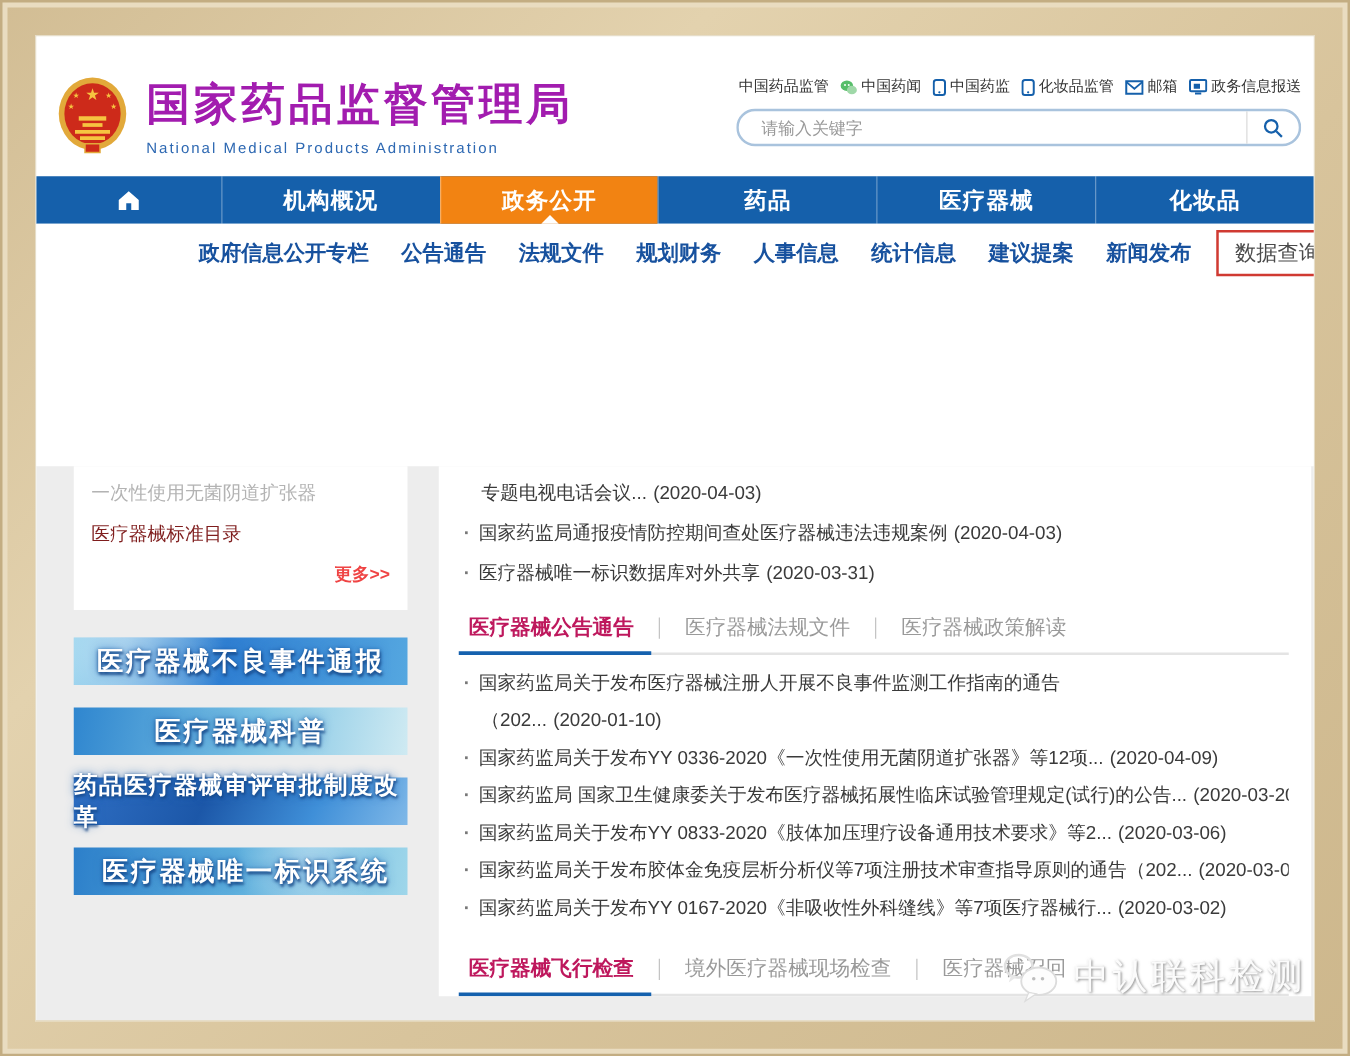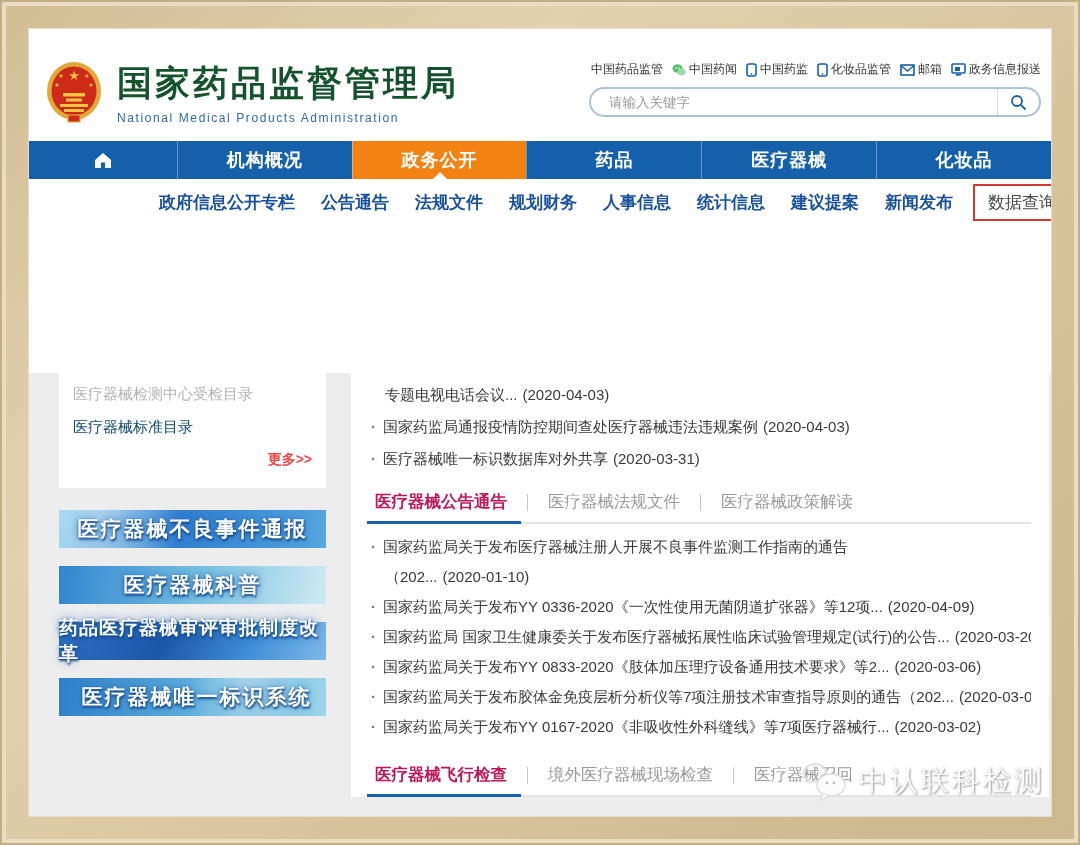--- a/index.html
+++ b/index.html
@@ -14,21 +14,21 @@
   }
   .page {
     width:1024px; height:789px; background:#fff; position:relative;
     border:1px solid #e6ddc8; overflow:hidden;
     display:flex; flex-direction:column;
   }
 
   
   .header { height:112px; display:flex; justify-content:space-between; padding:0 10px 0 16px; }
   .brand { display:flex; align-items:center; gap:14px; margin-top:14px; }
-  .title-cn { font-size:35px; font-weight:bold; color:#14532d; letter-spacing:3px; }
+  .title-cn { font-size:35px; font-weight:bold; color:#a21caf; letter-spacing:3px; }
   .title-en { font-size:12px; color:#2d68b2; letter-spacing:1.6px; margin-top:4px; }
   .header-right { margin-top:32px; width:452px; overflow:hidden; }
   .quick-links { display:flex; justify-content:flex-end; align-items:center; gap:9px; font-size:12px; color:#333; white-space:nowrap; }
   .quick-links a { display:flex; align-items:center; gap:3px; color:#333; text-decoration:none; cursor:pointer; }
   .searchbar { margin-top:9px; height:30px; border:2px solid #a9c3dd; border-radius:16px; display:flex; align-items:center; background:#fff; }
   .searchbar input { flex:1; border:none; outline:none; font-size:13.5px; color:#666; padding:0 10px 0 18px; background:transparent; }
   .searchbar input::placeholder { color:#9a9a9a; }
   .search-btn { width:42px; height:100%; border:none; background:transparent; border-left:1px solid #dcdcdc; display:flex; align-items:center; justify-content:center; cursor:pointer; }
 
   
@@ -43,21 +43,21 @@
   .subnav { height:46px; display:flex; align-items:center; padding-left:130px; gap:26px; background:#fff; white-space:nowrap; }
   .subnav a { color:#17519e; font-size:17px; font-weight:bold; text-decoration:none; cursor:pointer; }
   .subnav .highlight { color:#4a4a4a; font-weight:normal; border:2px solid #d03a32; padding:5px 13px; margin-left:-6px; }
 
   .spacer { height:148px; background:#fff; }
 
   
   .content { flex:1; background:#ededed; display:flex; padding-left:30px; gap:25px; position:relative; }
   .sidebar-col { width:267px; flex-shrink:0; }
   .side-card { background:#fff; height:115px; padding:4px 14px 8px; }
-  .side-item { font-size:15px; color:#0c4a6e; padding:8px 0 6px; cursor:pointer; }
+  .side-item { font-size:15px; color:#7f1d1d; padding:8px 0 6px; cursor:pointer; }
   .side-item.faded { color:#b3b3b3; }
   .side-more { text-align:right; font-size:14px; color:#ef4444; font-weight:bold; margin-top:8px; cursor:pointer; }
 
   .banner { height:38px; margin-top:18px; display:flex; align-items:center; justify-content:center; cursor:pointer;
             color:#fff; font-weight:bold; font-size:21px; letter-spacing:2px;
             text-shadow:0 1px 3px rgba(21,74,138,.95), 0 0 8px rgba(40,110,190,.85), 1px 2px 2px rgba(20,60,120,.7); }
   .banner.b1 { margin-top:22px; background:radial-gradient(circle at 15% 25%, rgba(255,255,255,.45), transparent 35%), linear-gradient(100deg,#8ecfec,#2f7fd2 45%,#55a7e0); }
   .banner.b2 { background:linear-gradient(100deg,#2f86cf,#7cc3e4 55%,#cfeaf2); }
   .banner.b3 { font-size:19px; letter-spacing:1px; background:linear-gradient(115deg,#2f6fc4,#1c57a8 40%,#3f8fd8 72%,#7fb8e8); }
   .banner.b4 { background:radial-gradient(circle at 70% 30%, rgba(255,255,255,.4), transparent 30%), linear-gradient(100deg,#2c7fca,#5fb0dd 50%,#9ed6ea);padding-left:8px; }
@@ -196,21 +196,21 @@
       <a>新闻发布</a>
       <a class="highlight">数据查询</a>
     </div>
 
     <div class="spacer"></div>
 
     <div class="content">
 
       <div class="sidebar-col">
         <div class="side-card">
-          <div class="side-item faded">医疗器械检测中心受检目录</div>
+          <div class="side-item faded">一次性使用无菌阴道扩张器</div>
           <div class="side-item">医疗器械标准目录</div>
           <div class="side-more">更多&gt;&gt;</div>
         </div>
         <div class="banner b1">医疗器械不良事件通报</div>
         <div class="banner b2">医疗器械科普</div>
         <div class="banner b3">药品医疗器械审评审批制度改革</div>
         <div class="banner b4">医疗器械唯一标识系统</div>
       </div>
 
       <div class="main-panel">

